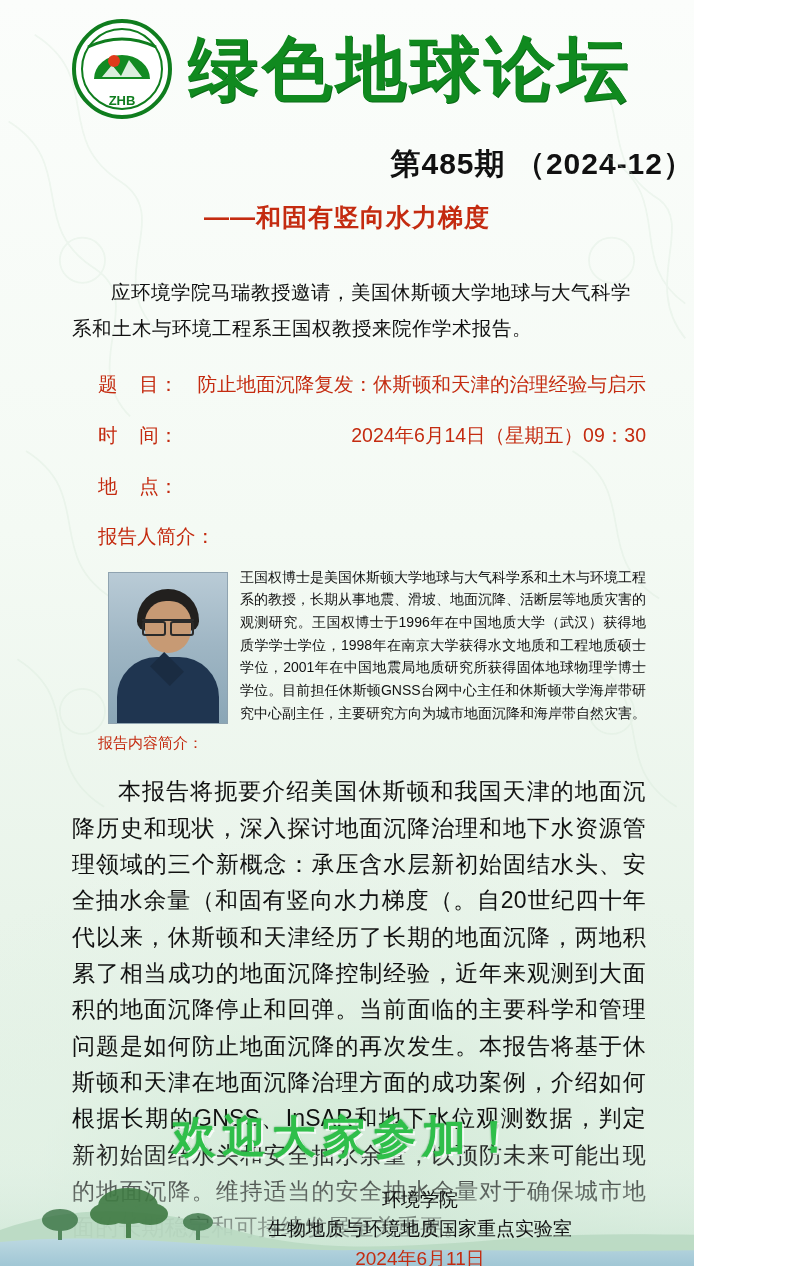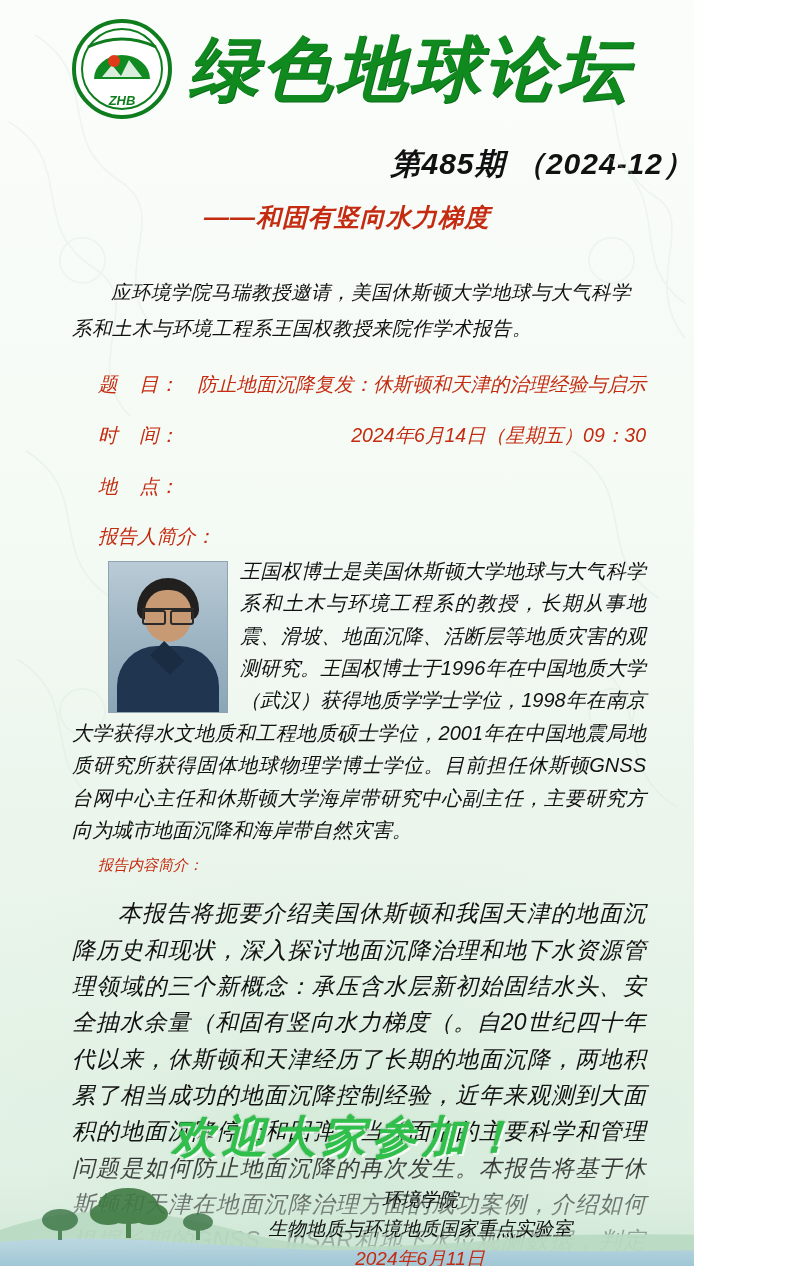--- a/index.html
+++ b/index.html
@@ -14,21 +14,20 @@
     overflow: hidden;
   }
   .poster {
     position: relative;
     width: 694px;
     height: 1266px;
     background:
       radial-gradient(ellipse 700px 500px at 50% 95%, #cfe8d4 0%, rgba(226,241,229,0.55) 45%, rgba(242,249,243,0) 75%),
       linear-gradient(to bottom, #fbfdfb 0%, #f4faf4 42%, #e9f4ea 72%, #dff0e2 100%);
     overflow: hidden;
-    font-style: italic;
   }
   
   .watermark {
     position: absolute;
     inset: 0;
     pointer-events: none;
     opacity: 0.5;
   }
 
   
@@ -111,22 +110,22 @@
   .field-row.place .field-value {
     color: #c42b10;
   }
   .section-head {
     font-size: 19.5px;
     color: #c42b10;
     margin-top: 18px;
     padding-left: 26px;
   }
   .bio-block {
-    margin-top: 5px;
-    font-size: 20px;
+    margin-top: 16px;
+    font-size: 14px;
     line-height: 1.62;
     color: #111;
     text-align: justify;
   }
   .portrait {
     float: left;
     width: 118px;
     height: 150px;
     margin: 6px 12px 2px 36px;
     border: 1px solid #8fa3b0;

